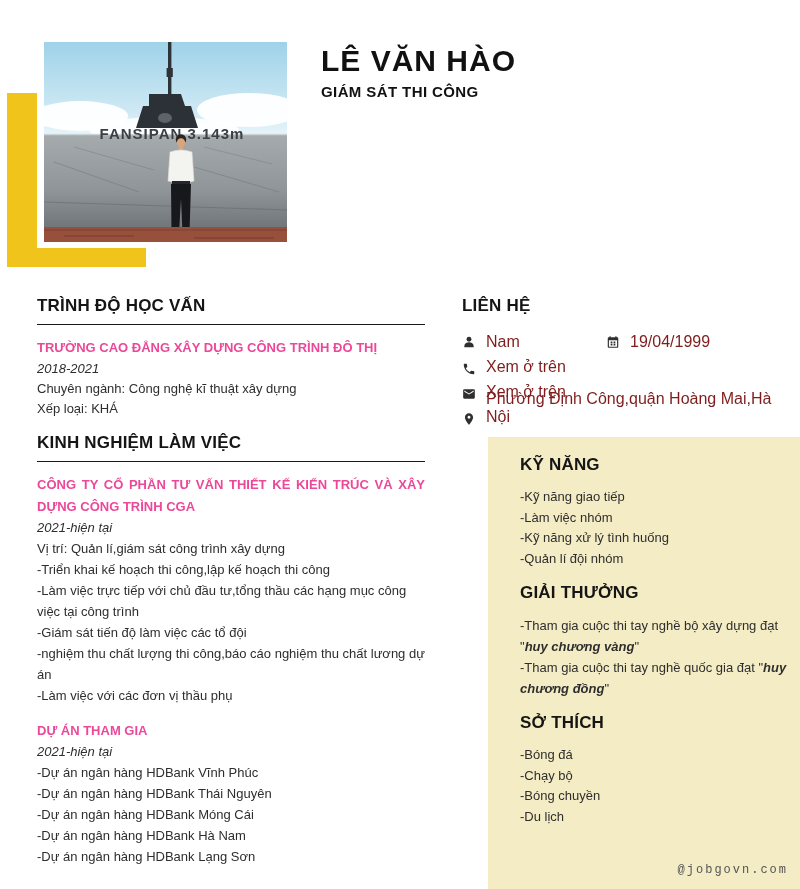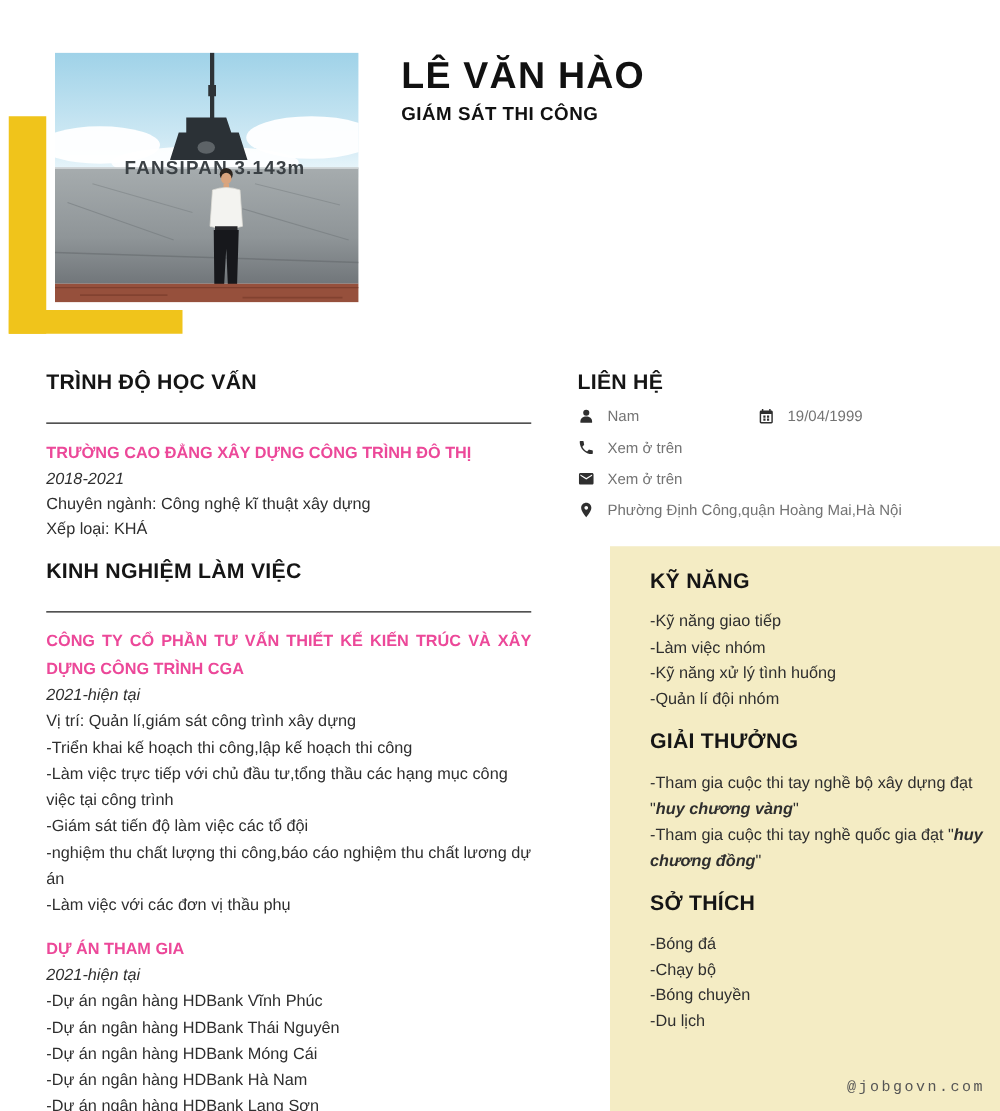--- a/index.html
+++ b/index.html
@@ -20,31 +20,31 @@
   .name  { position:absolute; left:321px; top:44px; font-size:30px; font-weight:700; color:#111; letter-spacing:1px; }
   .role  { position:absolute; left:321px; top:83px; font-size:15px; font-weight:700; color:#111; letter-spacing:.4px; }
 
   
   .left-col  { position:absolute; left:37px;  top:296px; width:388px; }
   .right-col { position:absolute; left:462px; top:296px; width:334px; }
 
   h2.section {
     font-size:17px; font-weight:700; color:#151515; line-height:20px; letter-spacing:.2px;
   }
-  .ruled { border-bottom:1.5px solid #1a1a1a; padding-bottom:22px; margin-bottom:12px; }
+  .ruled { border-bottom:1.5px solid #1a1a1a; padding-bottom:8px; margin-bottom:12px; }
 
   .entry-title { font-size:13px; font-weight:700; color:#ec4899; line-height:22px; text-align:justify; }
   .entry-date  { font-size:13px; font-style:italic; color:#2e2e2e; line-height:20px; }
   .line        { font-size:13px; color:#2e2e2e; line-height:20px; }
   .xline       { font-size:13px; color:#2e2e2e; line-height:21px; }
   .mt14 { margin-top:14px; }
 
   
   .contact-rows { margin-top:10px; }
-  .c-row { display:flex; align-items:flex-start; height:25px; font-size:12px; color:#737373; }
+  .c-row { display:flex; align-items:flex-end; height:25px; font-size:16px; color:#7f1d1d; }
   .c-ico { width:14px; height:14px; flex:0 0 14px; margin-right:10px; color:#2f2f2f; }
   .c-ico svg { width:14px; height:14px; display:block; }
   .c-split { display:flex; align-items:center; width:100%; }
   .c-left  { display:flex; align-items:center; width:144px; }
   .c-right { display:flex; align-items:center; }
 
   
   .panel {
     position:absolute; left:488px; top:437px; width:334px; height:452px;
     background:#F4ECC4; padding:18px 20px 14px 32px;

